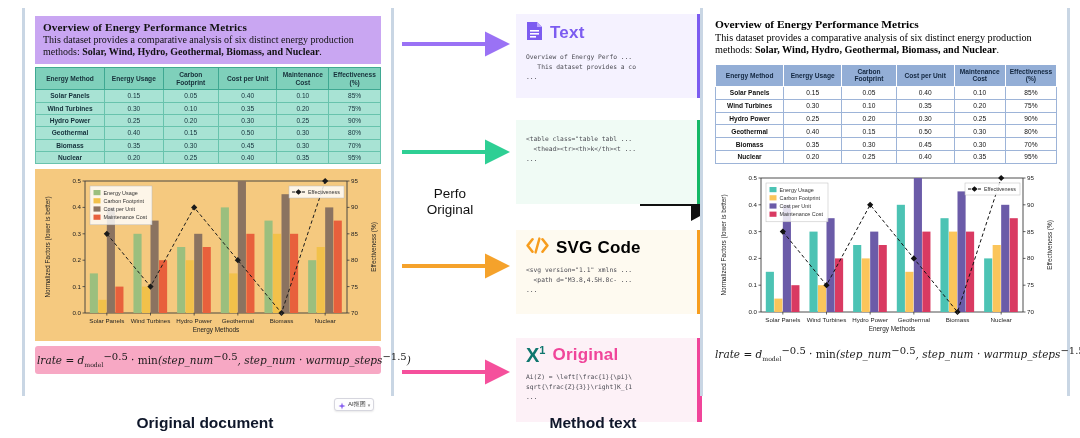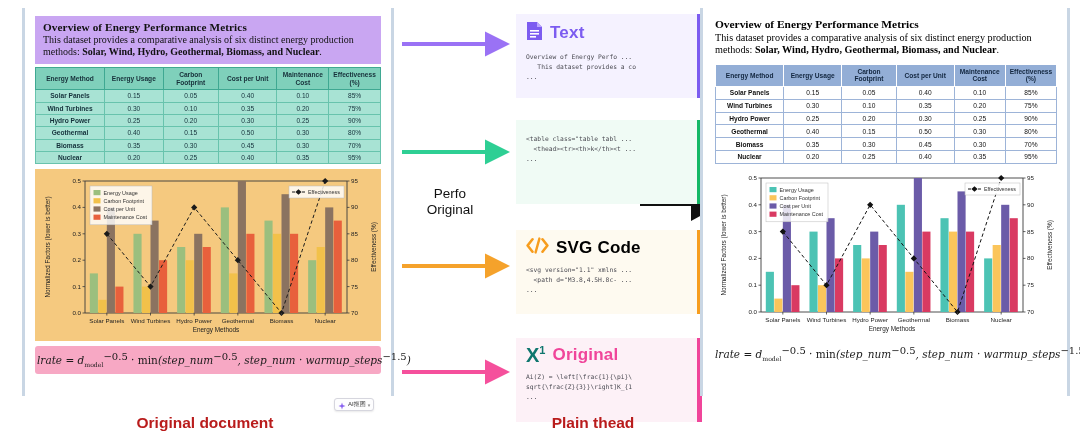--- a/index.html
+++ b/index.html
@@ -109,21 +109,21 @@
      border: 1px solid #9db4d8; padding: 2.4px 1px;
   }
   table.rd-table td.rowhead { font-weight: bold; }
 
   .rd-chart-wrap { margin-top: 6px; height: 172px; background: #ffffff; }
   .rd-formula { text-align:center; margin-top: 2px; }
 
   
   .caption {
      position: absolute; bottom: 6px;
-     font-size: 15.5px; font-weight: bold; color: #b91c1c;
+     font-size: 15.5px; font-weight: bold; color: #0f172a;
      text-align: center;
   }
   #cap-original { left: 90px; width: 230px; }
   #cap-plain    { left: 500px; width: 186px; }
   #cap-recon    { left: 760px; width: 250px; }
 
   
   #ai-widget {
      position: absolute; left: 334px; top: 398px;
      display: flex; align-items: center; gap: 2px;
@@ -548,21 +548,21 @@
           <text x="269" y="21.2" class="leg-lbl" fill="#333">Effectiveness</text>
         </svg>
     </div>
 
     <div class="rd-formula">
       <span class="formula-text">lrate = d<sub class="sm">model</sub><sup class="sm">−0.5</sup> <span class="up">·</span> <span class="up">min</span>(<span>step_num</span><sup class="sm">−0.5</sup>, <span>step_num</span> <span class="up">·</span> <span>warmup_steps</span><sup class="sm">−1.5</sup>)</span>
     </div>
   </div>
 
   <div class="caption" id="cap-original">Original document</div>
-  <div class="caption" id="cap-plain">Plain thead</div>
+  <div class="caption" id="cap-plain">Method text</div>
 
   <div id="ai-widget">
     <span>
       <svg width="8" height="8" viewBox="0 0 10 10">
         <path d="M5,0.6 L6,3.9 L9.4,5 L6,6.1 L5,9.4 L4,6.1 L0.6,5 L4,3.9 Z" fill="#8a63f0"></path>
       </svg>
     </span>
     <span class="aiw-txt">AI抠图</span>
     <span class="aiw-caret">▾</span>
   </div>

